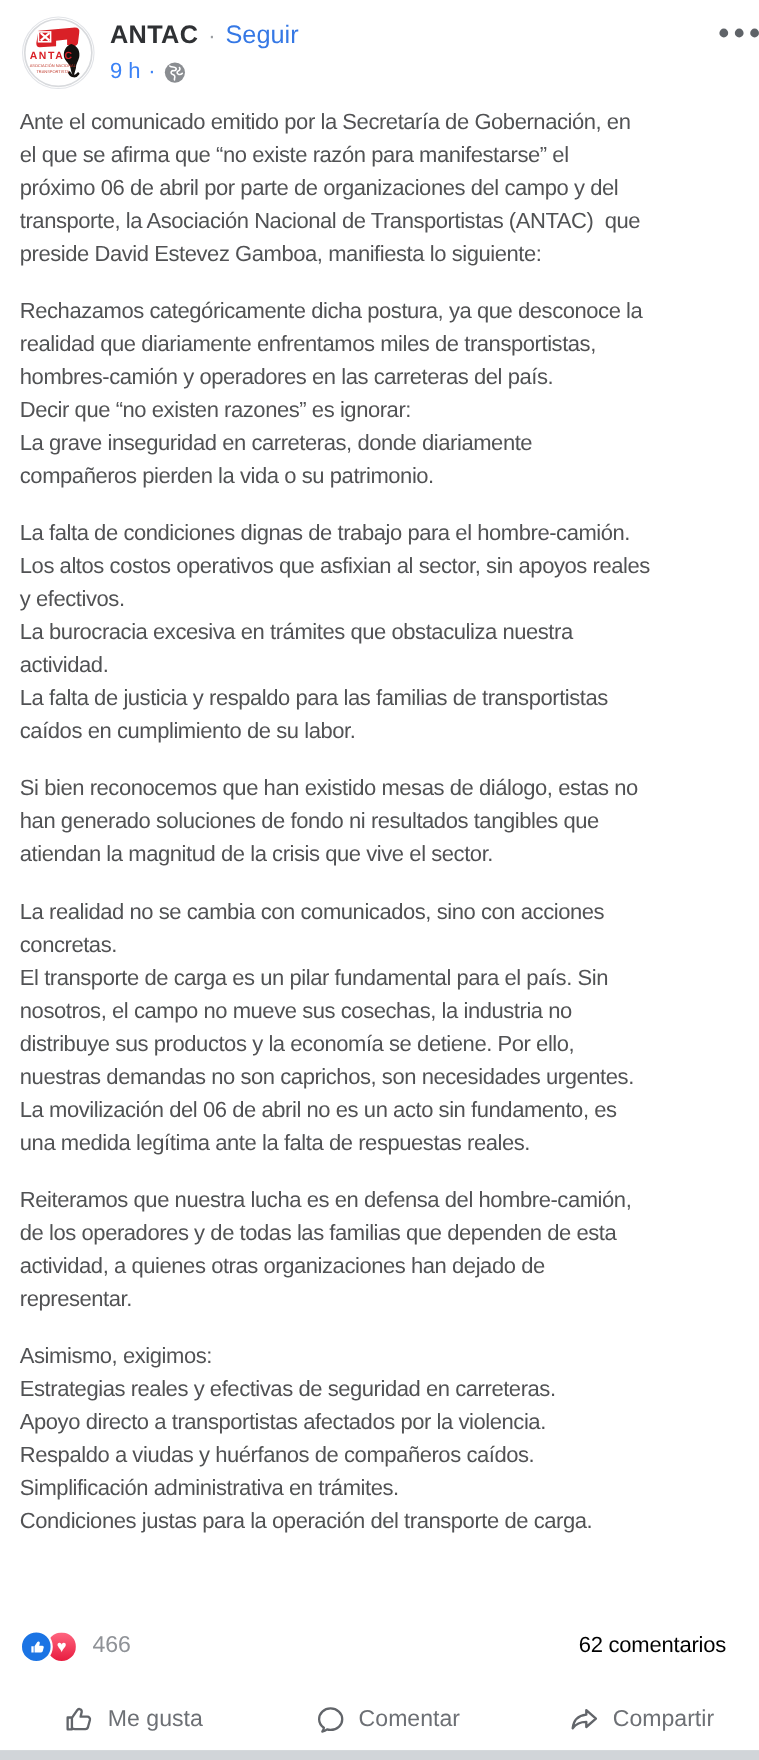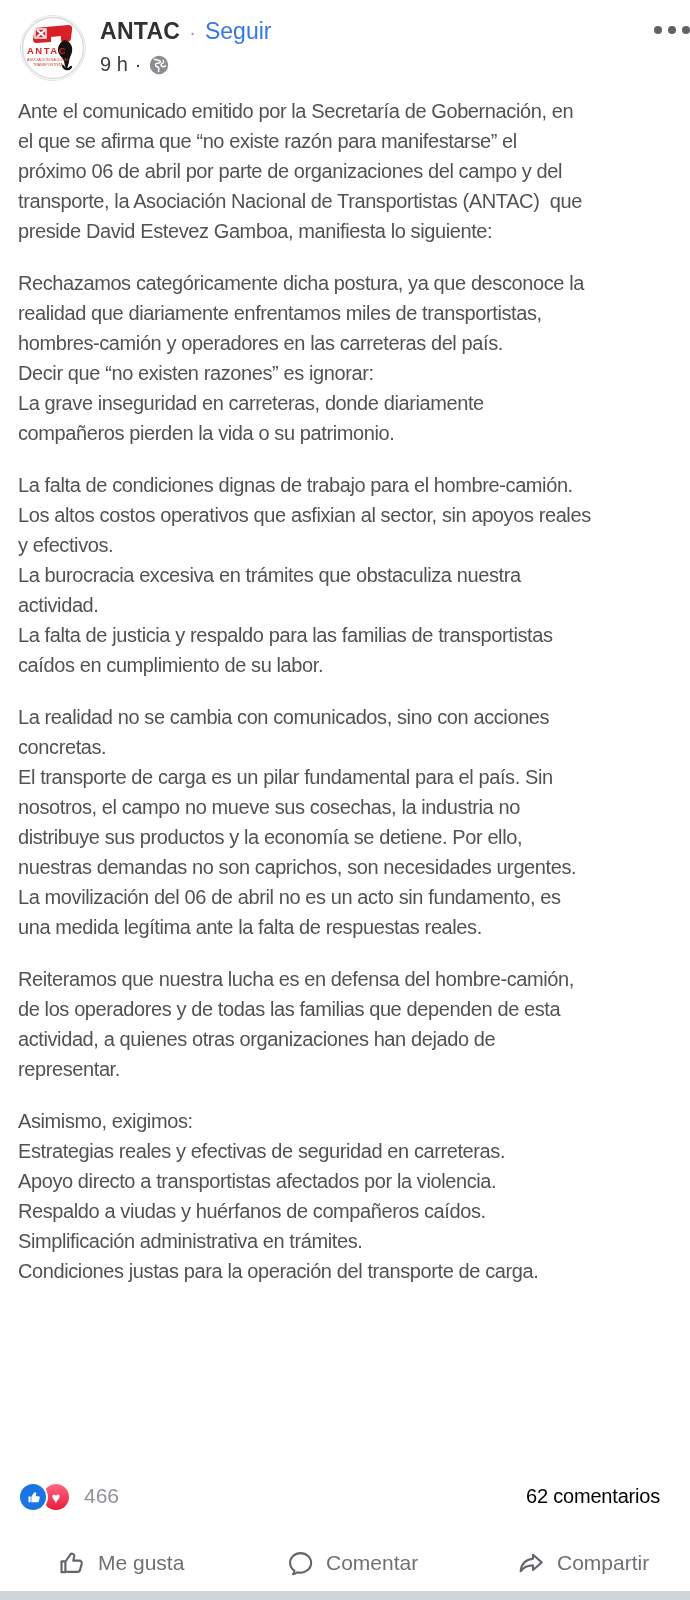--- a/index.html
+++ b/index.html
@@ -10,21 +10,21 @@
   
   .header{position:absolute;top:14px;left:20px;right:18px;height:76px;}
   .avatar{position:absolute;left:0;top:1px;width:66px;height:66px;border-radius:50%;
           border:1px solid #e2e4e8;background:#fff;overflow:hidden;box-sizing:border-box;}
   .hmeta{position:absolute;left:80px;top:4px;}
   .name-row{display:flex;align-items:baseline;gap:9px;font-size:23px;line-height:26px;}
   .name{font-weight:700;color:#2f3134;letter-spacing:.3px;}
   .name-dot{color:#9a9da1;font-size:20px;}
   .follow{color:#3578e5;}
   .sub-row{margin-top:8px;display:flex;align-items:center;gap:7px;
-           font-size:20px;color:#404040;}
+           font-size:20px;color:#3b82f6;}
   .menu-dots{position:absolute;right:0;top:26px;display:flex;gap:6px;cursor:pointer;}
   .menu-dots .dot{width:8px;height:8px;border-radius:50%;background:#5f6368;}
 
   
   .body-text{position:absolute;top:96px;left:18px;width:656px;
              font-size:20px;line-height:30px;letter-spacing:-0.4px;color:#515254;}
   .para{white-space:pre-wrap;margin:0 0 22px 0;}
   .para:last-child{margin-bottom:0;}
 
   
@@ -110,20 +110,23 @@
 Decir que “no existen razones” es ignorar:
 La grave inseguridad en carreteras, donde diariamente
 compañeros pierden la vida o su patrimonio.</p>
     <p class="para">La falta de condiciones dignas de trabajo para el hombre-camión.
 Los altos costos operativos que asfixian al sector, sin apoyos reales
 y efectivos.
 La burocracia excesiva en trámites que obstaculiza nuestra
 actividad.
 La falta de justicia y respaldo para las familias de transportistas
 caídos en cumplimiento de su labor.</p>
+    <p class="para">Si bien reconocemos que han existido mesas de diálogo, estas no
+han generado soluciones de fondo ni resultados tangibles que
+atiendan la magnitud de la crisis que vive el sector.</p>
     <p class="para">La realidad no se cambia con comunicados, sino con acciones
 concretas.
 El transporte de carga es un pilar fundamental para el país. Sin
 nosotros, el campo no mueve sus cosechas, la industria no
 distribuye sus productos y la economía se detiene. Por ello,
 nuestras demandas no son caprichos, son necesidades urgentes.
 La movilización del 06 de abril no es un acto sin fundamento, es
 una medida legítima ante la falta de respuestas reales.</p>
     <p class="para">Reiteramos que nuestra lucha es en defensa del hombre-camión,
 de los operadores y de todas las familias que dependen de esta

